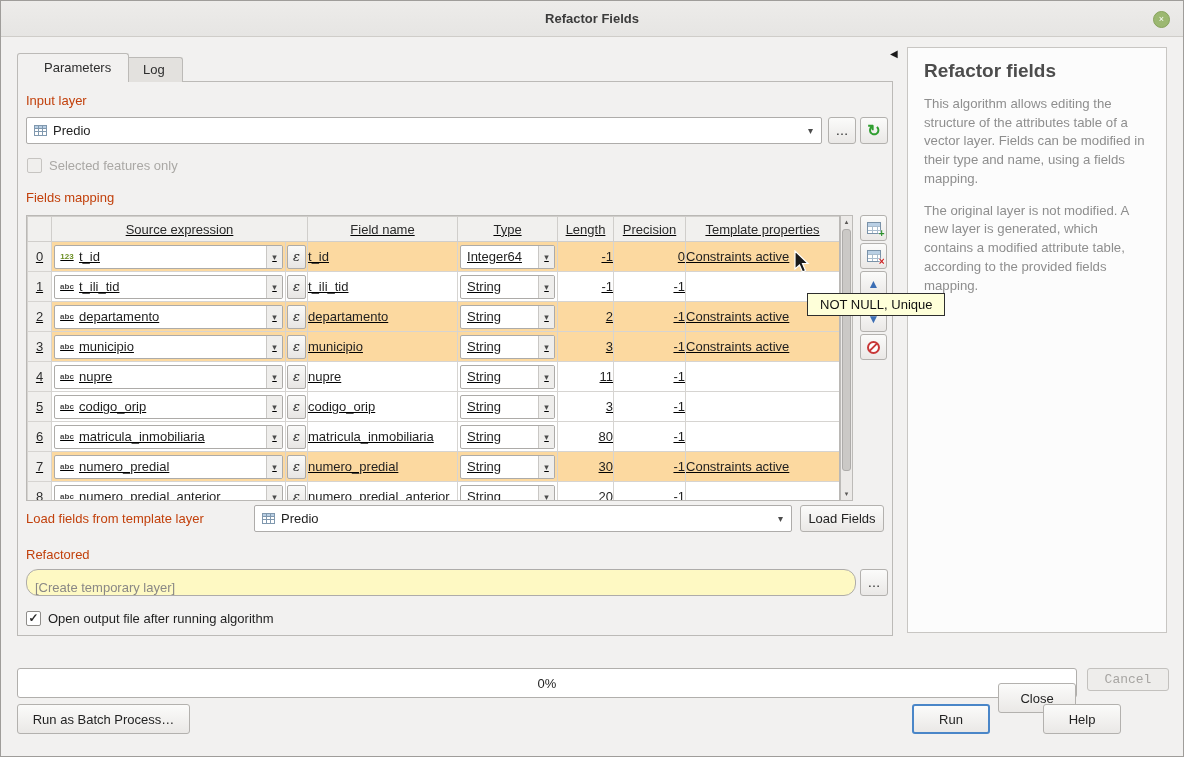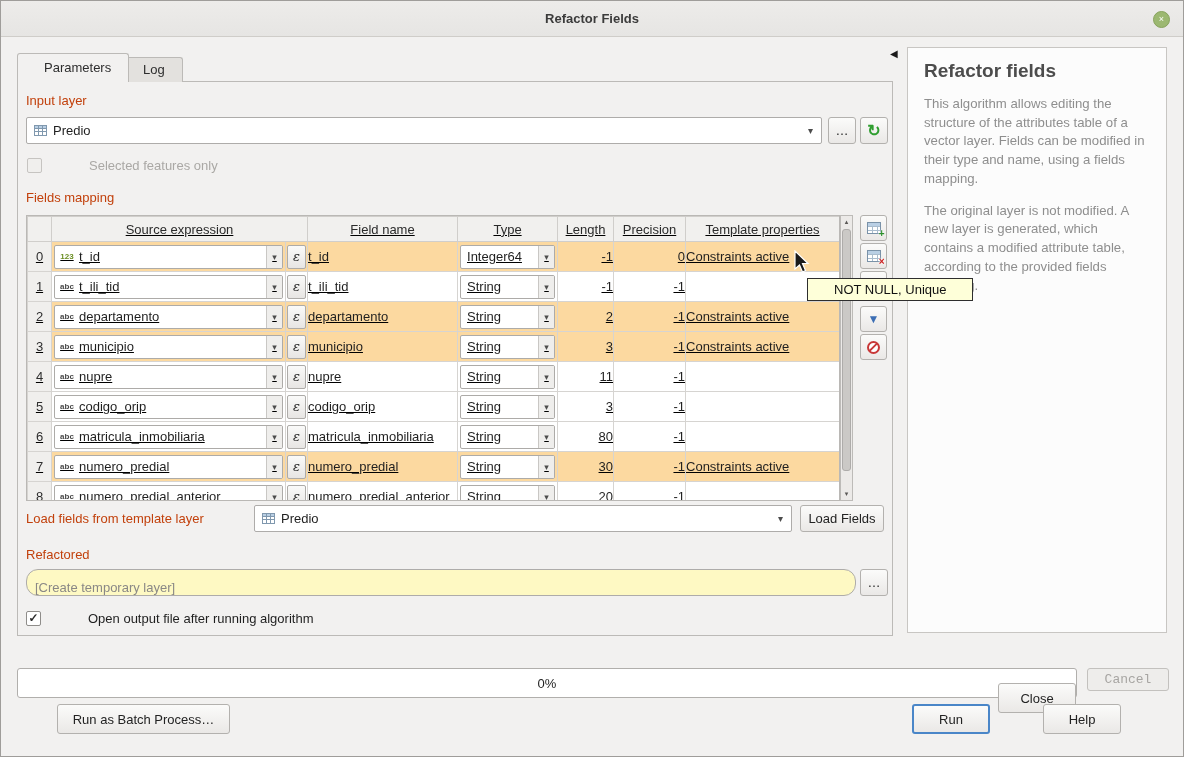--- a/index.html
+++ b/index.html
@@ -66,21 +66,21 @@
   
   .checkrow { position: absolute; display: flex; align-items: center; gap: 7px; }
   .row-selected-features { left: 9px; top: 76px; }
   .row-open-output { left: 8px; top: 529px; }
   .checkbox {
     width: 15px; height: 15px; border: 1px solid #8f8d8a; background: #fff; border-radius: 2px;
     display: inline-flex; align-items: center; justify-content: center; flex: 0 0 15px;
   }
   .checkbox.disabled { background: #f0efed; border-color: #c6c4c1; }
   .checkbox .tick { font-size: 12px; font-weight: bold; color: #2b2b2b; line-height: 13px; }
-  .chklabel { font-size: 13px; color: #1f1f1f; margin-left: 40px; }
+  .chklabel { font-size: 13px; color: #1f1f1f; }
   .chklabel.disabled { color: #aaa8a5; }
   
   .table-viewport {
     position: absolute; left: 8px; top: 133px; width: 814px; height: 286px;
     border: 1px solid #bab8b5; background: #fff; overflow: hidden;
   }
   table.ftable { border-collapse: collapse; table-layout: fixed; width: 812px; text-decoration: underline; }
   .ftable th, .ftable td { border: 1px solid #d6d4d1; }
   .ftable thead th {
     background: #f1f0ee; font-weight: normal; font-size: 13px; height: 25px; color: #2b2b2b;
@@ -136,42 +136,42 @@
   .mini-table .badge {
     position: absolute; right: -5px; bottom: -6px; font-style: normal; font-weight: bold; font-size: 10px;
     text-shadow: 0 0 2px #fff, 0 0 2px #fff;
   }
   .badge.plus { color: #2c8f2c; }
   .badge.minus { color: #cc2222; }
   .no-sign { position: relative; width: 13px; height: 13px; border: 2px solid #c83737; border-radius: 50%; display: inline-block; background: #fff; }
   .no-sign::after { content: ""; position: absolute; left: -1px; top: 3.5px; width: 11px; height: 2px; background: #c83737; transform: rotate(-45deg); }
   
   .tooltip {
-    position: absolute; left: 806px; top: 277px; z-index: 40;
+    position: absolute; left: 806px; top: 292px; z-index: 40;
     background: var(--tooltip-bg, #feffd9); border: 1px solid #2e2e2e;
-    font-size: 13px; color: #111; padding: 3px 26px; white-space: nowrap;
+    font-size: 13px; color: #111; padding: 3px 12px; white-space: nowrap;
   }
   .cursor { position: absolute; left: 793px; top: 249px; z-index: 50; }
   
   .helppanel {
     position: absolute; left: 906px; top: 46px; width: 260px; height: 586px;
     background: #fcfcfc; border: 1px solid #c8c6c3; padding: 12px 16px; overflow: hidden;
   }
   .helptitle { font-size: 19px; font-weight: bold; color: #4c4c4c; margin-bottom: 13px; }
   .helppara { font-size: 13.2px; color: #8e8e8e; line-height: 1.42; margin-bottom: 13px; }
   .collapse-arrow { position: absolute; left: 889px; top: 47px; font-size: 10px; color: #1a1a1a; z-index: 2; }
   
   .progressbar {
     position: absolute; left: 16px; top: 667px; width: 1060px; height: 30px;
     background: #fff; border: 1px solid #b1afac; border-radius: 3px;
     display: flex; align-items: center; justify-content: center; font-size: 13px; color: #1f1f1f;
   }
   .pos-cancel { position: absolute; left: 1086px; top: 667px; width: 82px; height: 23px; font-family: Liberation Mono, monospace; }
   .btn.disabled { color: #a7a5a2; background: #eeedeb; border-color: #c3c1be; }
-  .pos-batch { position: absolute; left: 16px; top: 703px; width: 173px; height: 30px; margin-left: 40px; }
+  .pos-batch { position: absolute; left: 16px; top: 703px; width: 173px; height: 30px; }
   .pos-run { position: absolute; left: 911px; top: 703px; width: 78px; height: 30px; border: 2px solid var(--accent-blue, #4a86c8); }
   .pos-close { position: absolute; left: 997px; top: 682px; width: 78px; height: 30px; }
   .pos-help { position: absolute; left: 1042px; top: 703px; width: 78px; height: 30px; }
 </style>
 </head>
 <body>
 
 <div class="window">
 
   <div class="titlebar">

